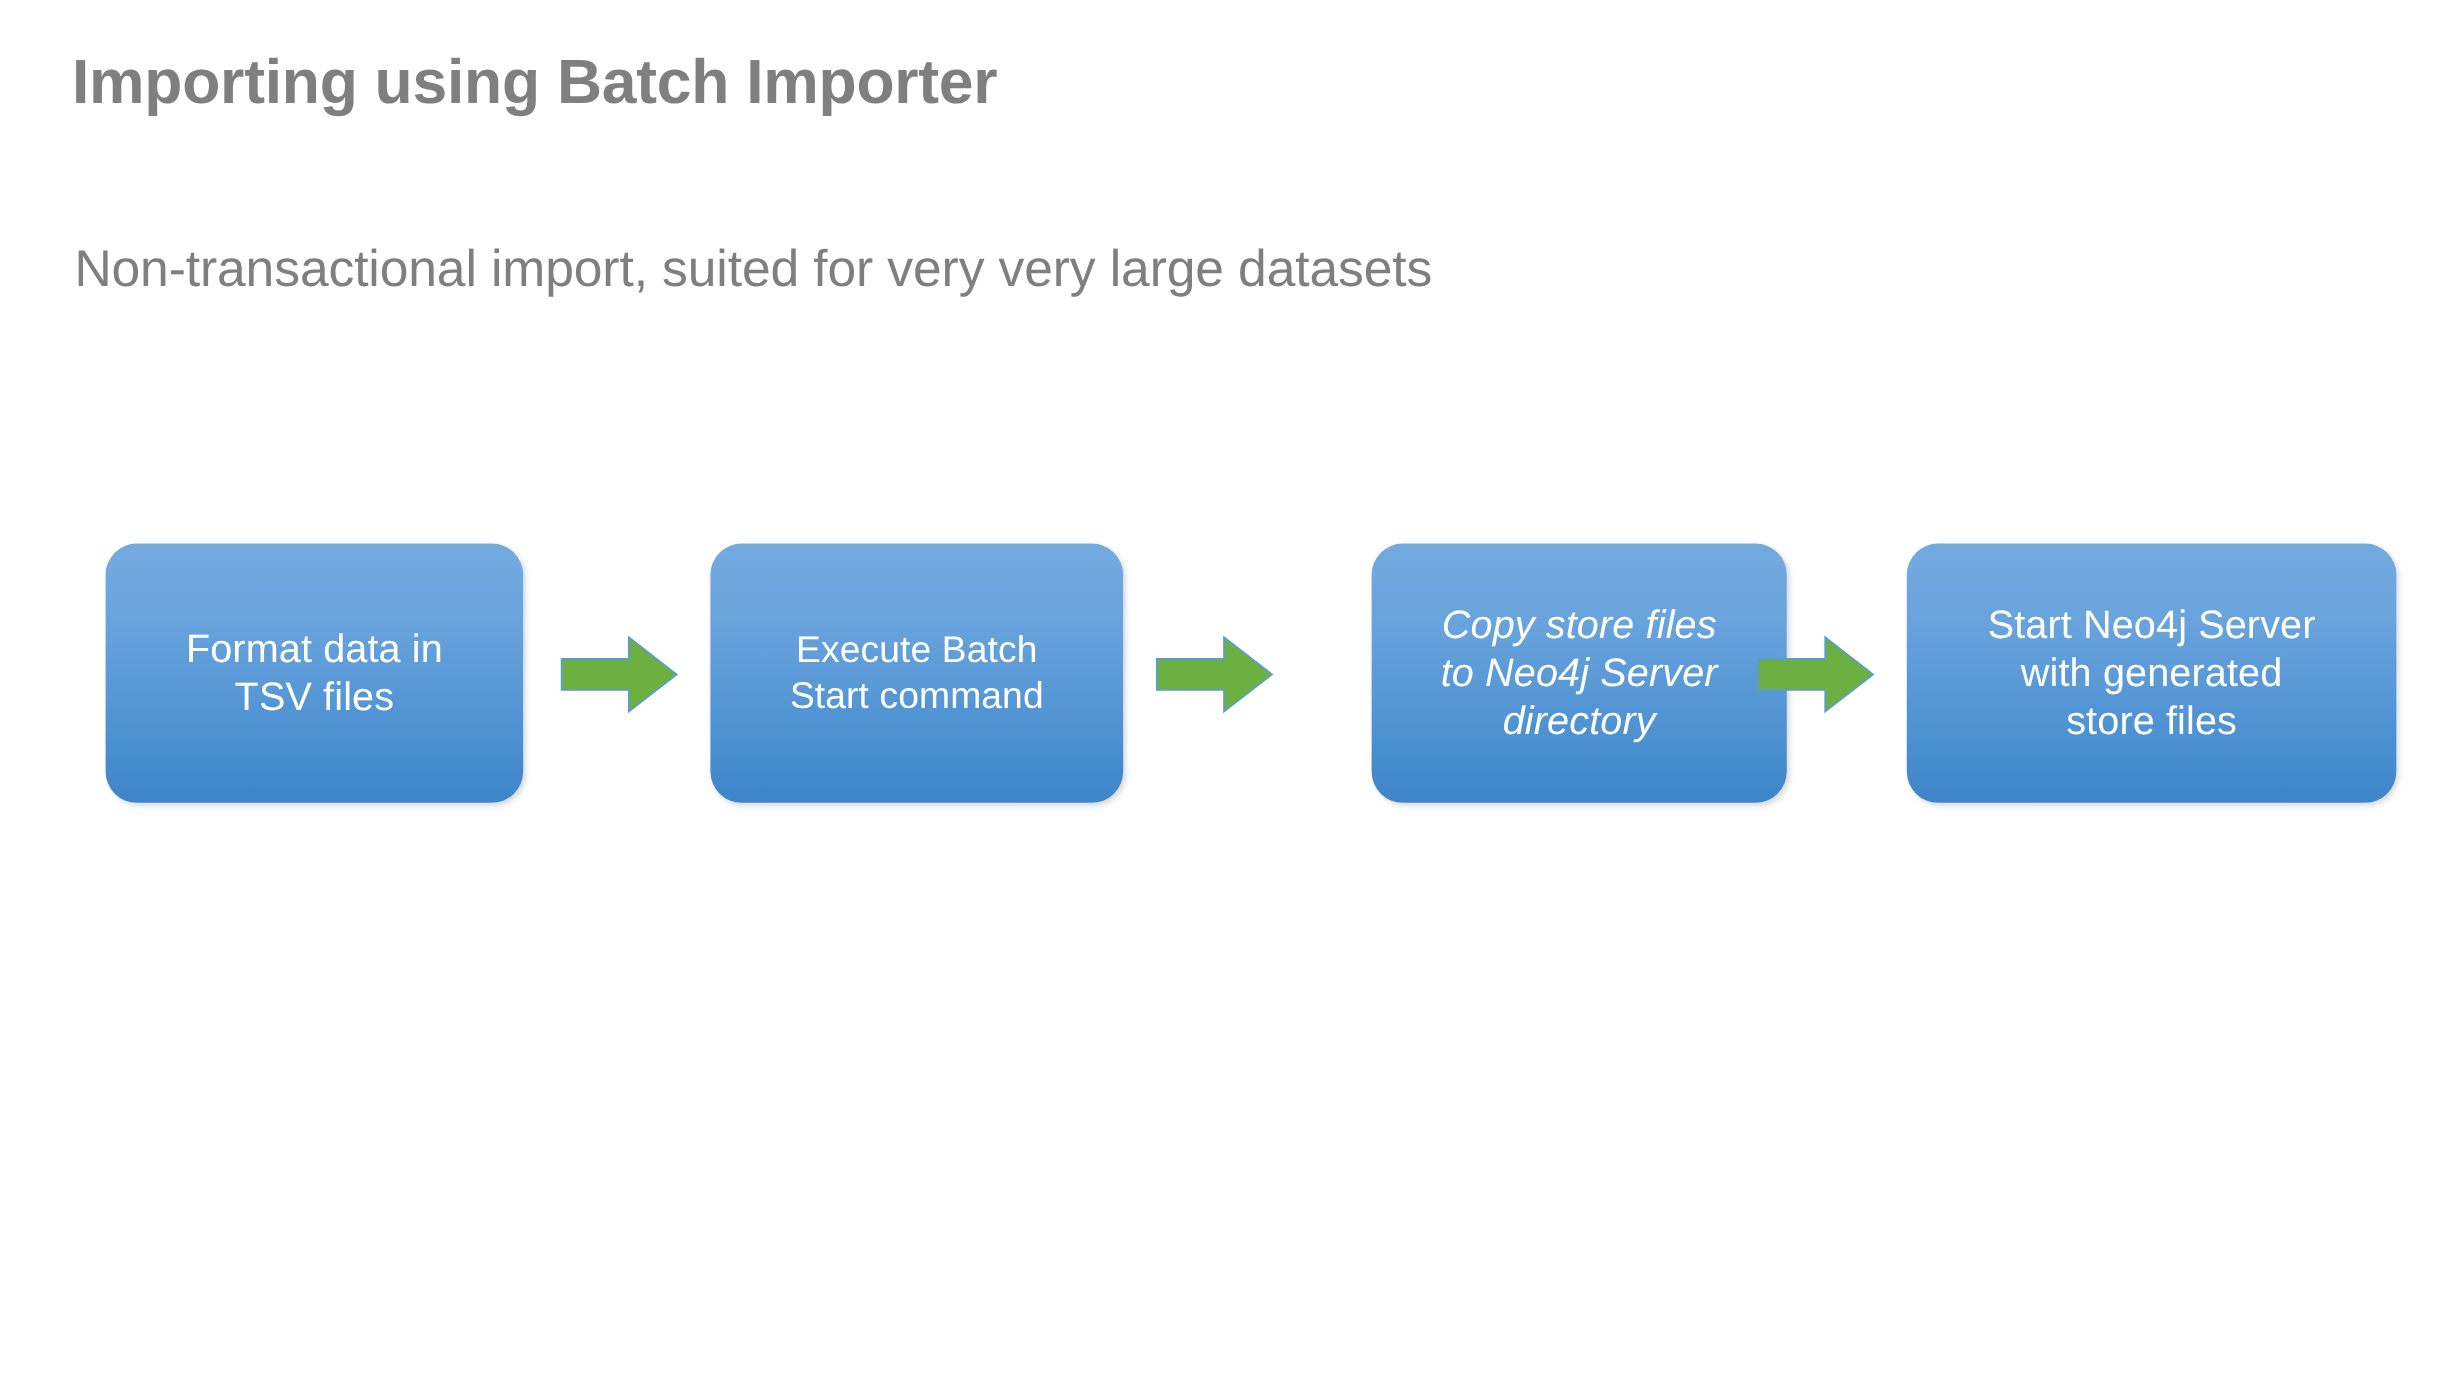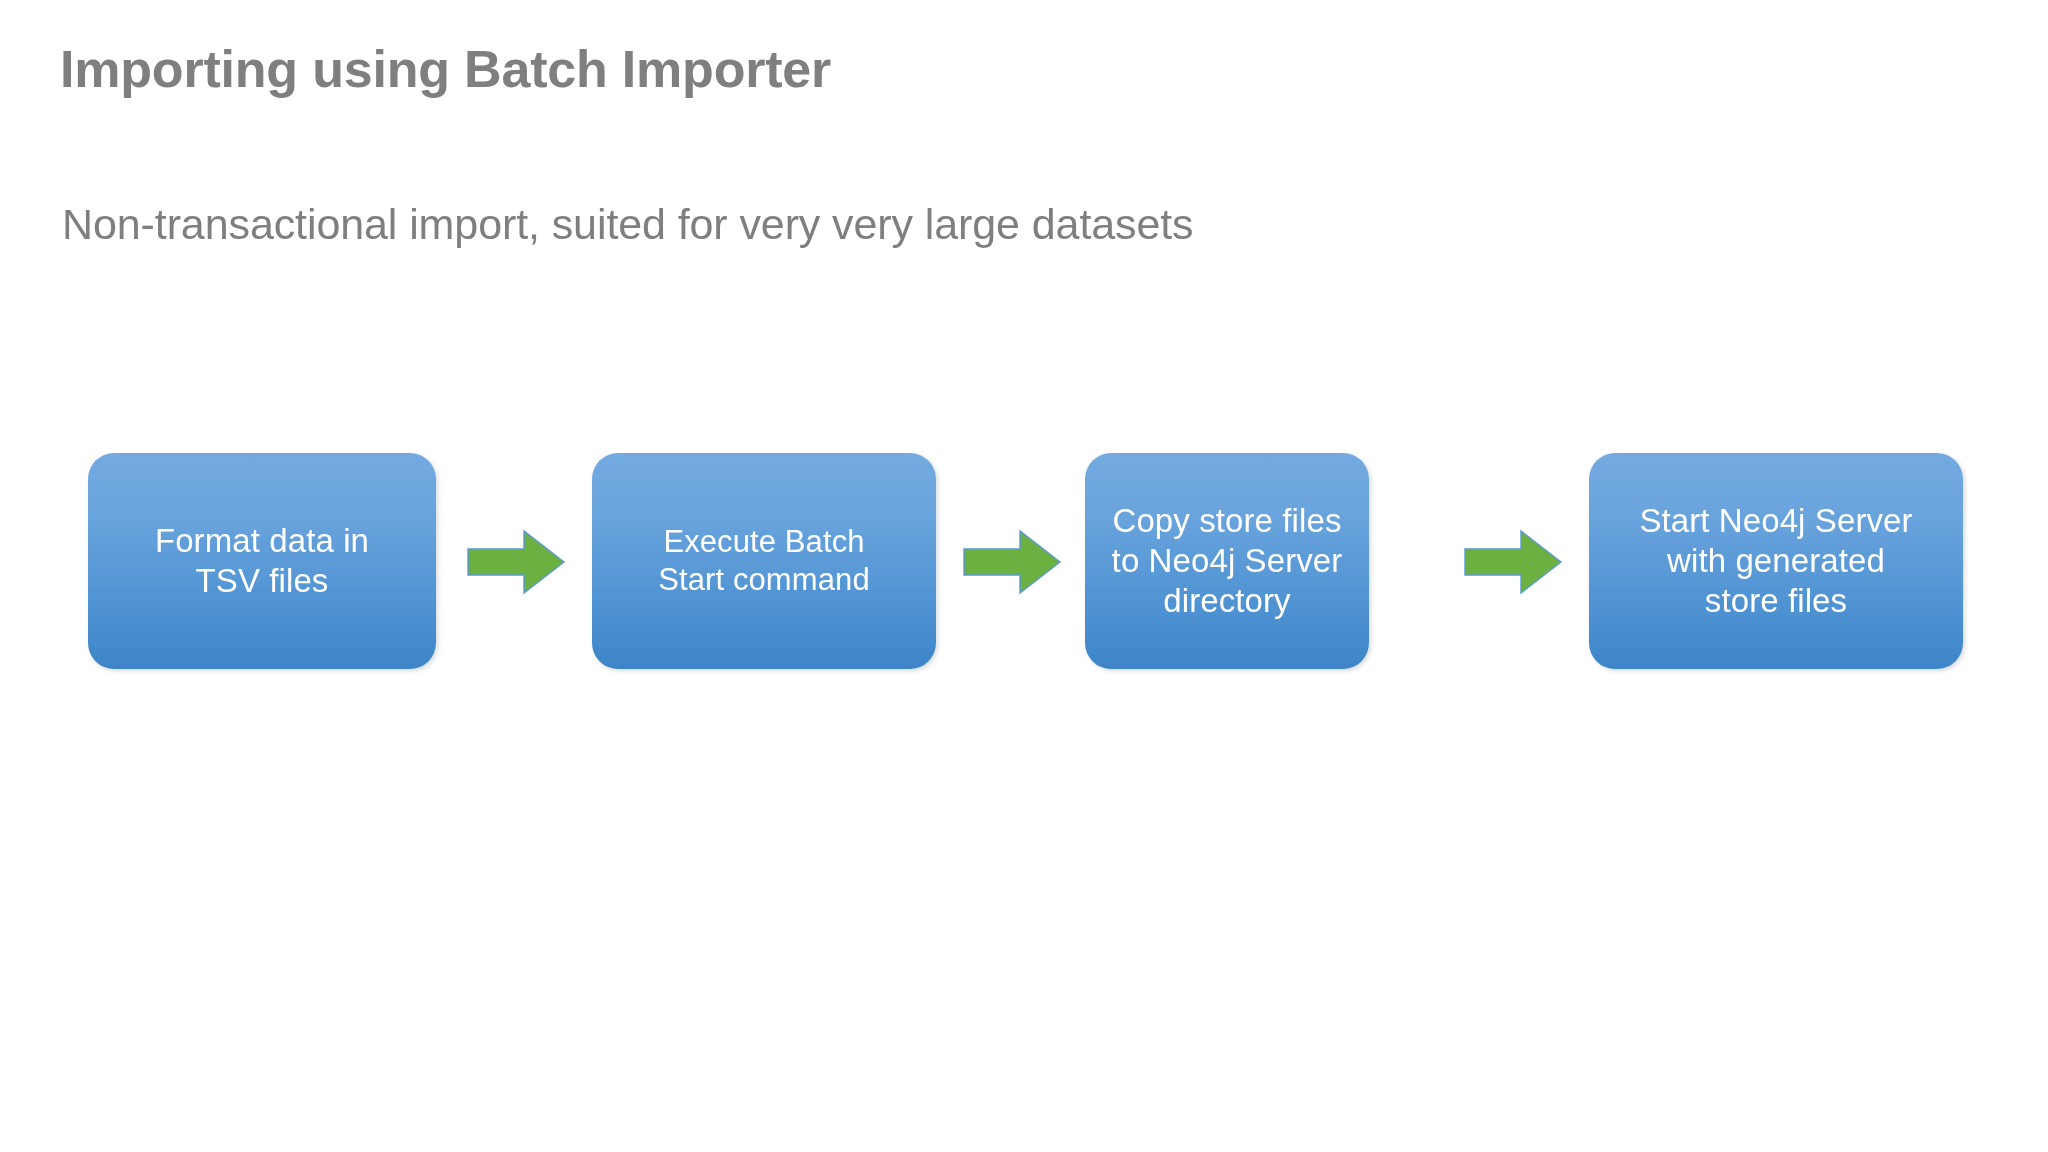--- a/index.html
+++ b/index.html
@@ -75,22 +75,22 @@
     font-size: 33px;
     line-height: 1.22;
     text-align: center;
     white-space: pre-line;
     font-weight: normal;
     letter-spacing: 0.1px;
   }
 
   .box-1 { left: 88px;   width: 348px; }
   .box-2 { left: 592px;  width: 344px; }
-  .box-3 { left: 1085px; width: 284px; }
-  .box-4 { left: 1589px; width: 374px; }
+  .box-3 { left: 1143px; width: 346px; font-style: italic; }
+  .box-4 { left: 1589px; width: 408px; }
 
   .box-2 .flow-box-label { font-size: 31px; }
 
   .flow-arrow {
     position: absolute;
     top: 527px;
     width: 100px;
     height: 70px;
   }
   .arrow-1 { left: 466px; }

